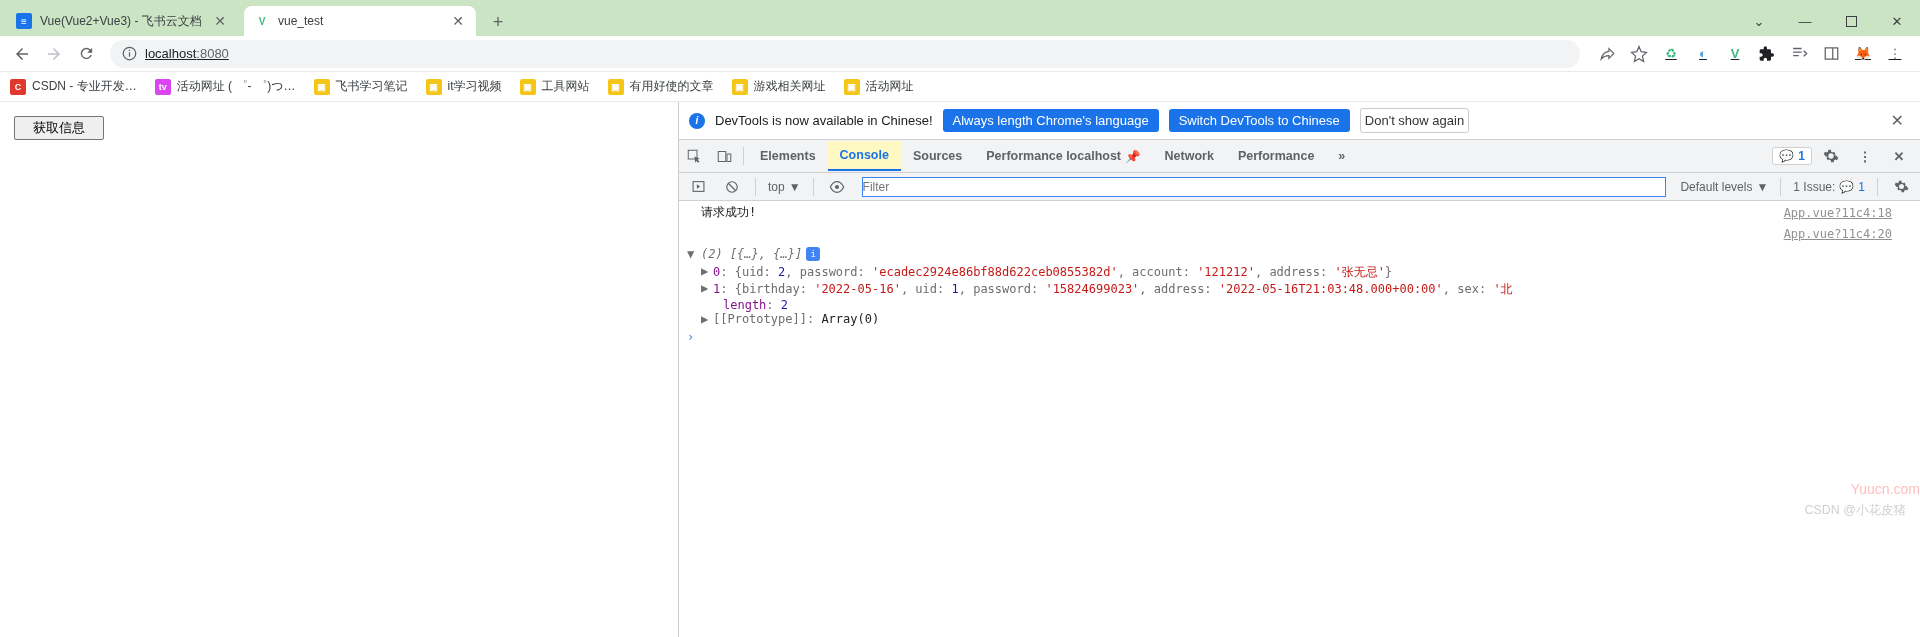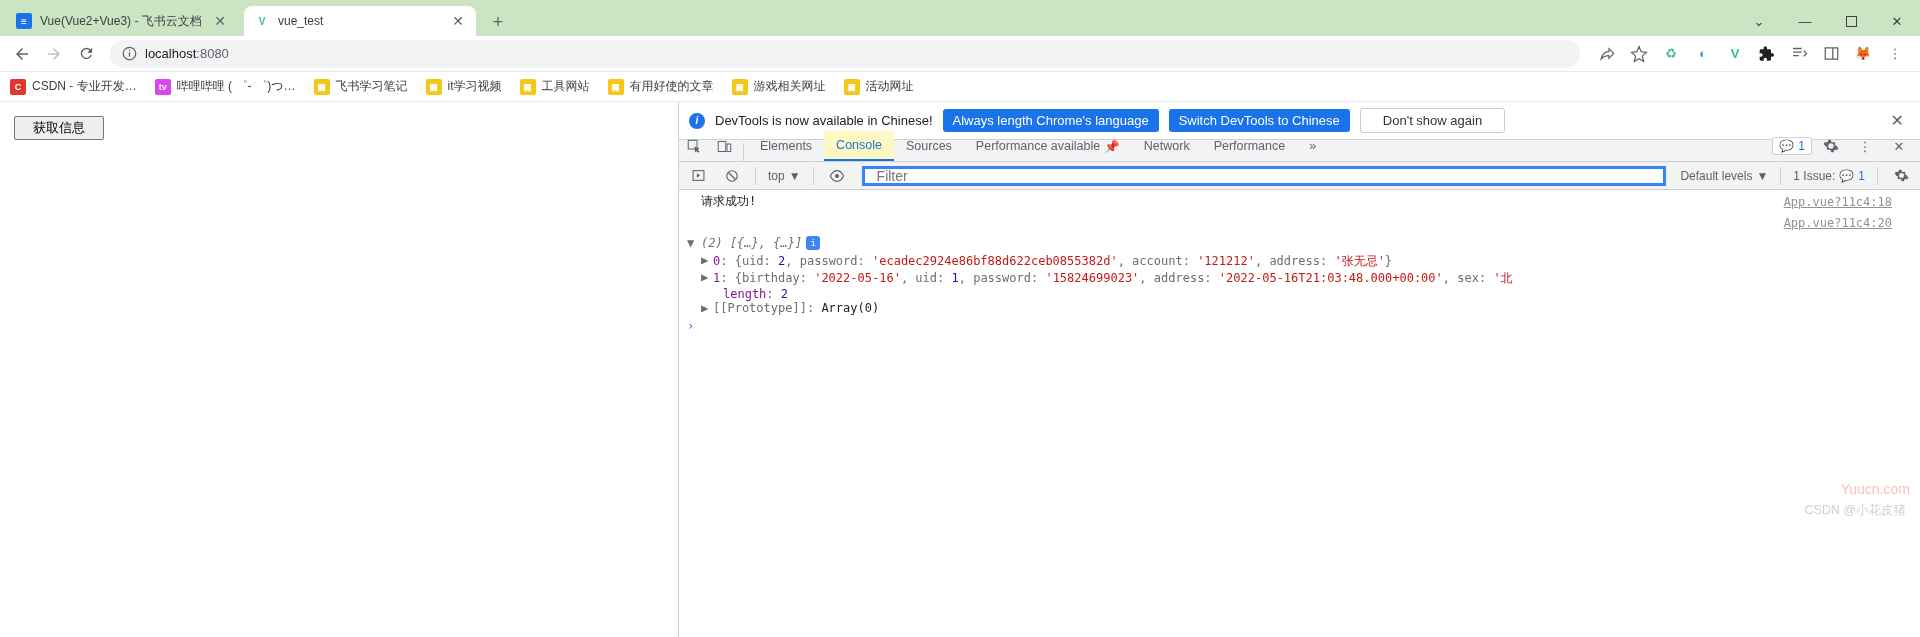--- a/index.html
+++ b/index.html
@@ -12,21 +12,21 @@
   .tab-inactive { background: #cbe5c4; }
   .tab-active { background: #fff; }
   .tab-title { flex: 1; white-space: nowrap; overflow: hidden; text-overflow: ellipsis; color: #3c4043; }
   .tab-close { width: 16px; height: 16px; display: flex; align-items: center; justify-content: center; color: #5f6368; cursor: pointer; font-size: 14px; }
   .new-tab-btn { width: 28px; height: 28px; display: flex; align-items: center; justify-content: center; color: #5f6368; cursor: pointer; font-size: 18px; margin-left: 8px; }
   .window-controls { margin-left: auto; display: flex; align-items: center; height: 30px; }
   .win-btn { width: 46px; height: 30px; display: flex; align-items: center; justify-content: center; color: #3c4043; cursor: pointer; }
   .win-chev { width: 46px; display: flex; align-items: center; justify-content: center; color: #3c4043; }
   
   
-  .addr-bar { background: #fff; height: 36px; display: flex; align-items: center; padding: 0 8px; gap: 4px; border-bottom: 1px solid #e8eaed; }
+  .addr-bar { background: #fff; height: 36px; display: flex; align-items: center; padding: 0 8px; gap: 4px; border-bottom: 1px solid #e8eaed; text-decoration: underline; }
   .nav-btn { width: 28px; height: 28px; display: flex; align-items: center; justify-content: center; color: #5f6368; border-radius: 50%; cursor: pointer; }
   .nav-btn.disabled { color: #bdc1c6; }
   .omnibox { flex: 1; height: 28px; background: #f1f3f4; border-radius: 14px; display: flex; align-items: center; padding: 0 12px; gap: 8px; margin: 0 6px; }
   .site-info { color: #5f6368; display: flex; align-items: center; }
   .url-host { color: #202124; }
   .url-port { color: #5f6368; }
   .ext-icons { display: flex; align-items: center; gap: 14px; padding: 0 8px; }
   .ext-icon { width: 18px; height: 18px; display: flex; align-items: center; justify-content: center; color: #5f6368; }
   
   
@@ -38,52 +38,52 @@
   
   .content-row { display: flex; height: calc(637px - 36px - 36px - 30px); }
   .page-side { width: 678px; padding: 14px; }
   .page-btn { border: 1px solid #767676; background: #efefef; padding: 2px 18px; font-size: 13px; cursor: pointer; border-radius: 2px; font-family: Arial; }
   
   
   .devtools { flex: 1; display: flex; flex-direction: column; border-left: 1px solid #cdcdcd; }
   .dt-banner { background: #fff; border-bottom: 1px solid #d0d0d0; padding: 6px 10px; display: flex; align-items: center; gap: 10px; font-size: 13px; }
   .banner-info-icon { width: 16px; height: 16px; background: #1a73e8; border-radius: 50%; color: #fff; display: flex; align-items: center; justify-content: center; font-size: 10px; font-weight: bold; font-style: italic; }
   .banner-btn-blue { background: #1a73e8; color: #fff; border: none; padding: 4px 10px; border-radius: 3px; font-size: 13px; cursor: pointer; }
-  .banner-btn-plain { background: #fff; color: #333; border: 1px solid #ccc; padding: 4px 22px; border-radius: 3px; font-size: 13px; cursor: pointer; }
+  .banner-btn-plain { background: #fff; color: #333; border: 1px solid #ccc; padding: 4px 4px; border-radius: 3px; font-size: 13px; cursor: pointer; }
   .banner-close { margin-left: auto; color: #5f6368; cursor: pointer; font-size: 16px; padding: 0 6px; }
   
-  .dt-tabs { display: flex; align-items: flex-end; border-bottom: 1px solid #d0d0d0; height: 22px; background: #f1f3f4; }
+  .dt-tabs { display: flex; align-items: center; border-bottom: 1px solid #d0d0d0; height: 33px; background: #f1f3f4; font-weight: bold; }
   .dt-tool-btn { width: 30px; height: 30px; display: flex; align-items: center; justify-content: center; color: #5f6368; cursor: pointer; }
   .dt-tab { padding: 0 12px; height: 30px; display: flex; align-items: center; color: #5f6368; cursor: pointer; font-size: 12.5px; }
   .dt-tab.active { color: #1a73e8; border-bottom: 2px solid #1a73e8; background: #fef9c3; }
   .dt-tab .pin { margin-left: 4px; }
   .dt-tabs-right { margin-left: auto; display: flex; align-items: center; gap: 4px; padding-right: 6px; }
   .issue-badge { display: flex; align-items: center; gap: 4px; border: 1px solid #d0d0d0; background: #fff; padding: 1px 6px; border-radius: 3px; color: #1a73e8; font-size: 12px; }
   
   .dt-filter-row { display: flex; align-items: center; border-bottom: 1px solid #d0d0d0; height: 28px; background: #f1f3f4; padding: 0 4px; gap: 4px; font-size: 12px; }
-  .filter-input { flex: 1; height: 20px; border: 3px solid #3b82f6; background: #fff; padding: 0 12px; font-size: 14px; color: #9aa0a6; margin: 0 6px; }
+  .filter-input { flex: 1; height: 20px; border: 1px solid #3b82f6; background: #fff; padding: 0 0; font-size: 12px; color: #9aa0a6; margin: 0 6px; }
   .filter-sep { width: 1px; height: 18px; background: #d0d0d0; margin: 0 4px; }
   .select-like { color: #5f6368; display: flex; align-items: center; gap: 4px; padding: 0 4px; cursor: pointer; }
   
   .console-body { flex: 1; background: #fff; font-family: Consolas, Menlo, monospace; font-size: 12px; overflow: auto; }
   .console-line { display: flex; padding: 3px 22px 3px 22px; position: relative; align-items: center; }
   .console-line .msg { flex: 1; }
   .console-line .src { color: #919191; text-decoration: underline; cursor: pointer; padding-right: 6px; }
   .arrow-toggle { position: absolute; left: 8px; color: #6e6e6e; cursor: pointer; }
   .obj-preview { color: #6e6e6e; font-style: italic; }
   .info-badge { background: #4185f4; color: #fff; border-radius: 3px; width: 14px; height: 14px; display: inline-flex; align-items: center; justify-content: center; font-size: 9px; font-style: normal; margin-left: 4px; }
   .k-idx { color: #881391; }
   .k-prop { color: #6e6e6e; }
   .v-num { color: #1a1aa6; }
   .v-str { color: #c41a16; }
   .indent-row { padding-left: 34px; display: flex; position: relative; }
   .indent-row .tri { position: absolute; left: 22px; color: #6e6e6e; cursor: pointer; }
   .prompt-line { padding: 4px 8px; color: #367cf1; }
   
-  .watermark-br { position: absolute; right: 10px; bottom: 140px; color: #ffb6b6; font-size: 14px; font-family: Arial; opacity: .9; text-align: center; }
+  .watermark-br { position: absolute; right: 0; bottom: 140px; color: #ffb6b6; font-size: 14px; font-family: Arial; opacity: .9; text-align: center; }
   .watermark-csdn { position: absolute; right: 14px; bottom: 118px; color: #d0d0d0; font-size: 12.5px; }
 </style>
 </head>
 <body>
 
 <div class="tab-strip">
   <div class="tab tab-inactive">
     <span class="favicon" style="background:#1a73e8;color:#fff">≡</span>
     <span class="tab-title">Vue(Vue2+Vue3) - 飞书云文档</span>
     <span class="tab-close">✕</span>
@@ -169,21 +169,21 @@
   </div>
 </div>
 
 <div class="bookmarks-bar">
   <div class="bookmark">
       <span class="bm-icon" style="background:#e1382d">C</span>
       <span>CSDN - 专业开发…</span>
     </div>
   <div class="bookmark">
       <span class="bm-icon" style="background:#d946ef">tv</span>
-      <span>哔哩哔哩 ( ゜- ゜)つ…</span>
+      <span>活动网址 ( ゜- ゜)つ…</span>
     </div>
   <div class="bookmark">
       <span class="bm-icon folder-icon">▣</span>
       <span>飞书学习笔记</span>
     </div>
   <div class="bookmark">
       <span class="bm-icon folder-icon">▣</span>
       <span>it学习视频</span>
     </div>
   <div class="bookmark">
@@ -232,21 +232,21 @@
           <svg width="15" height="15" viewBox="0 0 24 24">
             <rect x="2" y="4" width="12" height="16" fill="none" stroke="#5f6368" stroke-width="1.6"></rect>
             <rect x="16" y="8" width="6" height="12" fill="none" stroke="#5f6368" stroke-width="1.6"></rect>
           </svg>
         </div>
       <div style="width:1px;height:18px;background:#d0d0d0;margin:0 4px"></div>
       <div class="dt-tab">Elements</div>
       <div class="dt-tab active">Console</div>
       <div class="dt-tab">Sources</div>
       <div class="dt-tab">
-          <span>Performance available</span>
+          <span>Performance localhost</span>
           <span class="pin">📌</span>
         </div>
       <div class="dt-tab">Network</div>
       <div class="dt-tab">Performance</div>
       <div class="dt-tab">»</div>
       <div class="dt-tabs-right">
         <span class="issue-badge">
             <span style="color:#1a73e8">💬</span>
             <span>1</span>
           </span>

